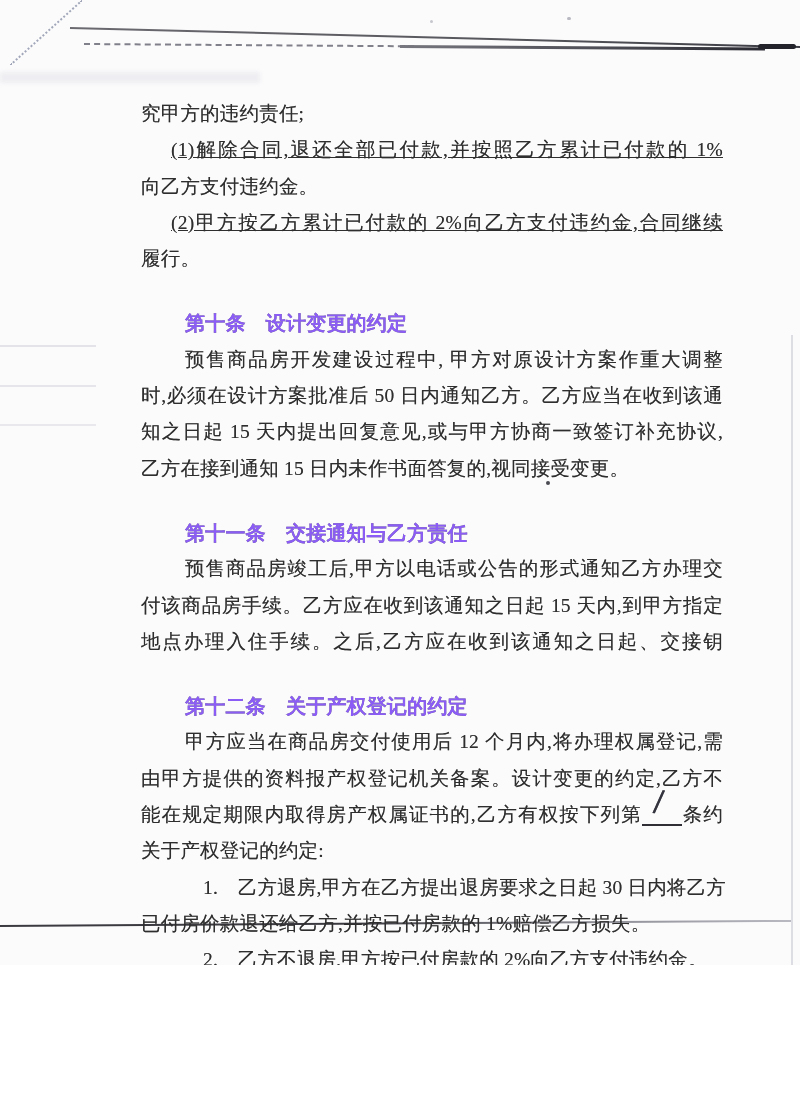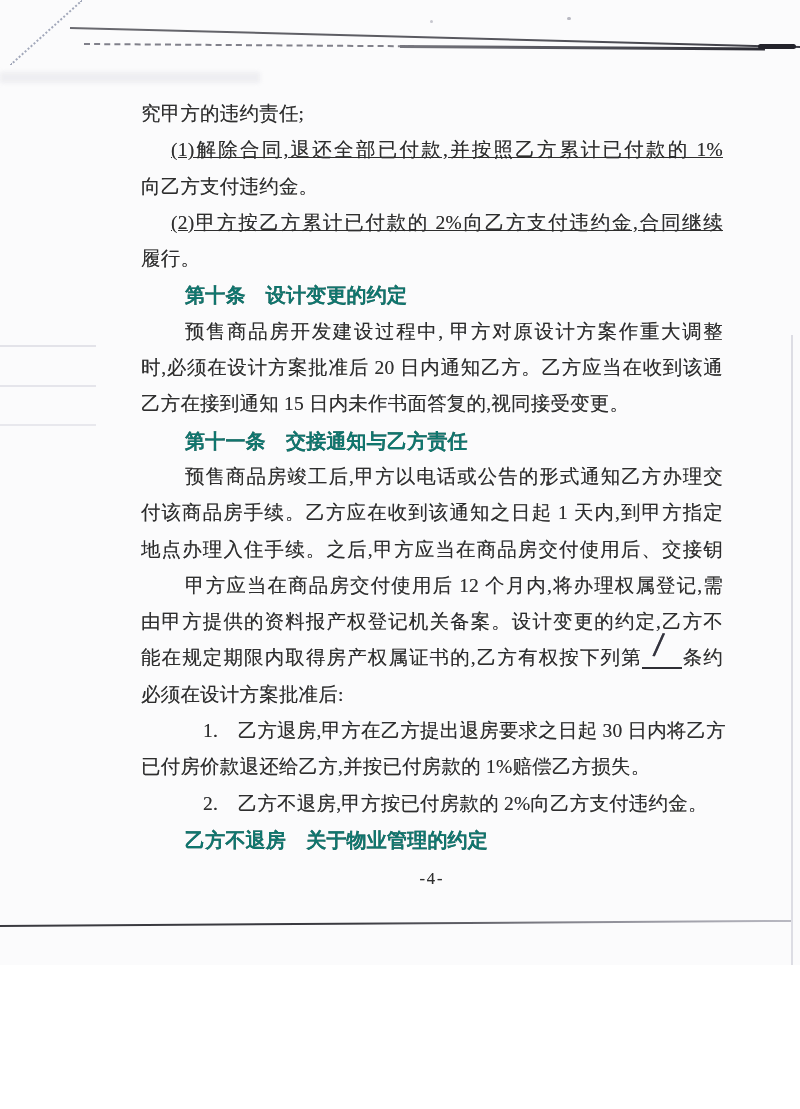--- a/index.html
+++ b/index.html
@@ -49,22 +49,23 @@
     letter-spacing:0.2px;
     text-shadow:0 0 0.5px rgba(46,46,46,0.55);
   }
   .fill{text-align:justify;text-align-last:justify;}
   .l-par{padding-left:30px;text-decoration:underline;}
   .l-first{padding-left:44px;}
   .l-num{padding-left:62px;}
   .l-head{
     padding-left:44px;
     font-family:"Liberation Sans","DejaVu Sans",sans-serif;
-    font-weight:700;color:#0f766e;font-size:20px;
+    font-weight:700;color:#8b5cf6;font-size:20px;
     text-shadow:0 0 0.6px rgba(10,10,10,0.6);
+    margin-top:28px;
   }
   .l-page{text-align:center;font-size:16.5px;letter-spacing:2px;margin-top:3px;}
   
   .blank{
     display:inline-block;position:relative;
     width:40px;height:14px;vertical-align:-5px;
     border-bottom:2px solid #2f2f35;
   }
   .slash{
     position:absolute;left:12px;top:-27px;
@@ -97,30 +98,32 @@
   <div class="art right-edge"></div>
 
   <div class="content">
     <div class="line">究甲方的违约责任;</div>
     <div class="line l-par fill">(1)解除合同,退还全部已付款,并按照乙方累计已付款的 1%</div>
     <div class="line">向乙方支付违约金。</div>
     <div class="line l-par fill">(2)甲方按乙方累计已付款的 2%向乙方支付违约金,合同继续</div>
     <div class="line">履行。</div>
     <div class="line l-head">第十条　设计变更的约定</div>
     <div class="line l-first fill">预售商品房开发建设过程中, 甲方对原设计方案作重大调整</div>
-    <div class="line fill">时,必须在设计方案批准后 20 日内通知乙方。乙方应当在收到该通</div>
+    <div class="line fill">时,必须在设计方案批准后 50 日内通知乙方。乙方应当在收到该通</div>
+    <div class="line fill">知之日起 15 天内提出回复意见,或与甲方协商一致签订补充协议,</div>
     <div class="line">乙方在接到通知 15 日内未作书面答复的,视同接受变更。</div>
     <div class="line l-head">第十一条　交接通知与乙方责任</div>
     <div class="line l-first fill">预售商品房竣工后,甲方以电话或公告的形式通知乙方办理交</div>
-    <div class="line fill">付该商品房手续。乙方应在收到该通知之日起 1 天内,到甲方指定</div>
-    <div class="line fill">地点办理入住手续。之后,甲方应当在商品房交付使用后、交接钥</div>
+    <div class="line fill">付该商品房手续。乙方应在收到该通知之日起 15 天内,到甲方指定</div>
+    <div class="line fill">地点办理入住手续。之后,乙方应在收到该通知之日起、交接钥</div>
+    <div class="line l-head">第十二条　关于产权登记的约定</div>
     <div class="line l-first fill">甲方应当在商品房交付使用后 12 个月内,将办理权属登记,需</div>
     <div class="line fill">由甲方提供的资料报产权登记机关备案。设计变更的约定,乙方不</div>
     <div class="line fill"><span>能在规定期限内取得房产权属证书的,乙方有权按下列第</span><span class="blank"><span class="slash">/</span></span><span>条约</span></div>
-    <div class="line">必须在设计方案批准后:</div>
+    <div class="line">关于产权登记的约定:</div>
     <div class="line l-num fill">1.　乙方退房,甲方在乙方提出退房要求之日起 30 日内将乙方</div>
     <div class="line">已付房价款退还给乙方,并按已付房款的 1%赔偿乙方损失。</div>
     <div class="line l-num">2.　乙方不退房,甲方按已付房款的 2%向乙方支付违约金。</div>
     <div class="line l-head">乙方不退房　关于物业管理的约定</div>
     <div class="line l-page">-4-</div>
   </div>
 
 </div>
 
 </body></html>

